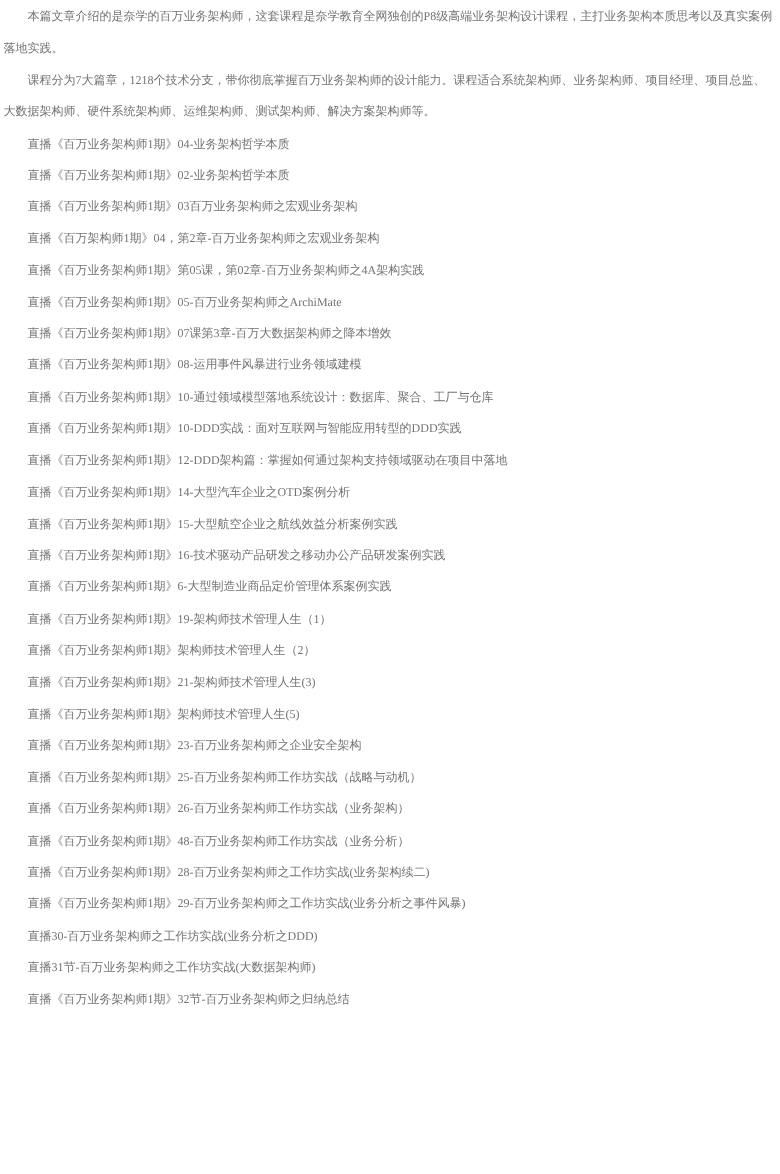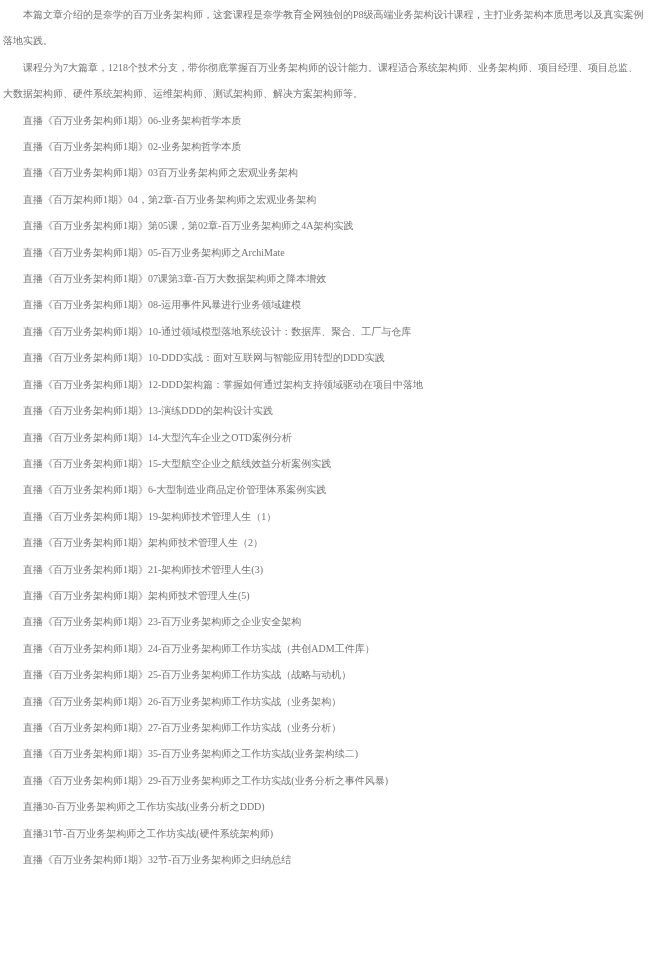--- a/index.html
+++ b/index.html
@@ -30,44 +30,43 @@
   }
 </style>
 </head>
 <body>
 
 <div class="page">
   <div class="article">
     <p>本篇文章介绍的是奈学的百万业务架构师，这套课程是奈学教育全网独创的P8级高端业务架构设计课程，主打业务架构本质思考以及真实案例落地实践。</p>
     <p>课程分为7大篇章，1218个技术分支，带你彻底掌握百万业务架构师的设计能力。课程适合系统架构师、业务架构师、项目经理、项目总监、大数据架构师、硬件系统架构师、运维架构师、测试架构师、解决方案架构师等。</p>
     <div id="course-list">
-        <p>直播《百万业务架构师1期》06-业务架构哲学本质</p>
+        <p>直播《百万业务架构师1期》04-业务架构哲学本质</p>
         <p>直播《百万业务架构师1期》02-业务架构哲学本质</p>
         <p>直播《百万业务架构师1期》03百万业务架构师之宏观业务架构</p>
         <p>直播《百万架构师1期》04，第2章-百万业务架构师之宏观业务架构</p>
         <p>直播《百万业务架构师1期》第05课，第02章-百万业务架构师之4A架构实践</p>
         <p>直播《百万业务架构师1期》05-百万业务架构师之ArchiMate</p>
         <p>直播《百万业务架构师1期》07课第3章-百万大数据架构师之降本增效</p>
         <p>直播《百万业务架构师1期》08-运用事件风暴进行业务领域建模</p>
         <p>直播《百万业务架构师1期》10-通过领域模型落地系统设计：数据库、聚合、工厂与仓库</p>
         <p>直播《百万业务架构师1期》10-DDD实战：面对互联网与智能应用转型的DDD实践</p>
         <p>直播《百万业务架构师1期》12-DDD架构篇：掌握如何通过架构支持领域驱动在项目中落地</p>
-        <p>直播《百万业务架构师1期》13-演练DDD的架构设计实践</p>
         <p>直播《百万业务架构师1期》14-大型汽车企业之OTD案例分析</p>
         <p>直播《百万业务架构师1期》15-大型航空企业之航线效益分析案例实践</p>
+        <p>直播《百万业务架构师1期》16-技术驱动产品研发之移动办公产品研发案例实践</p>
         <p>直播《百万业务架构师1期》6-大型制造业商品定价管理体系案例实践</p>
         <p>直播《百万业务架构师1期》19-架构师技术管理人生（1）</p>
         <p>直播《百万业务架构师1期》架构师技术管理人生（2）</p>
         <p>直播《百万业务架构师1期》21-架构师技术管理人生(3)</p>
         <p>直播《百万业务架构师1期》架构师技术管理人生(5)</p>
         <p>直播《百万业务架构师1期》23-百万业务架构师之企业安全架构</p>
-        <p>直播《百万业务架构师1期》24-百万业务架构师工作坊实战（共创ADM工件库）</p>
         <p>直播《百万业务架构师1期》25-百万业务架构师工作坊实战（战略与动机）</p>
         <p>直播《百万业务架构师1期》26-百万业务架构师工作坊实战（业务架构）</p>
-        <p>直播《百万业务架构师1期》27-百万业务架构师工作坊实战（业务分析）</p>
-        <p>直播《百万业务架构师1期》35-百万业务架构师之工作坊实战(业务架构续二)</p>
+        <p>直播《百万业务架构师1期》48-百万业务架构师工作坊实战（业务分析）</p>
+        <p>直播《百万业务架构师1期》28-百万业务架构师之工作坊实战(业务架构续二)</p>
         <p>直播《百万业务架构师1期》29-百万业务架构师之工作坊实战(业务分析之事件风暴)</p>
         <p>直播30-百万业务架构师之工作坊实战(业务分析之DDD)</p>
-        <p>直播31节-百万业务架构师之工作坊实战(硬件系统架构师)</p>
+        <p>直播31节-百万业务架构师之工作坊实战(大数据架构师)</p>
         <p>直播《百万业务架构师1期》32节-百万业务架构师之归纳总结</p>
       </div>
   </div>
 </div>
 
 </body></html>

